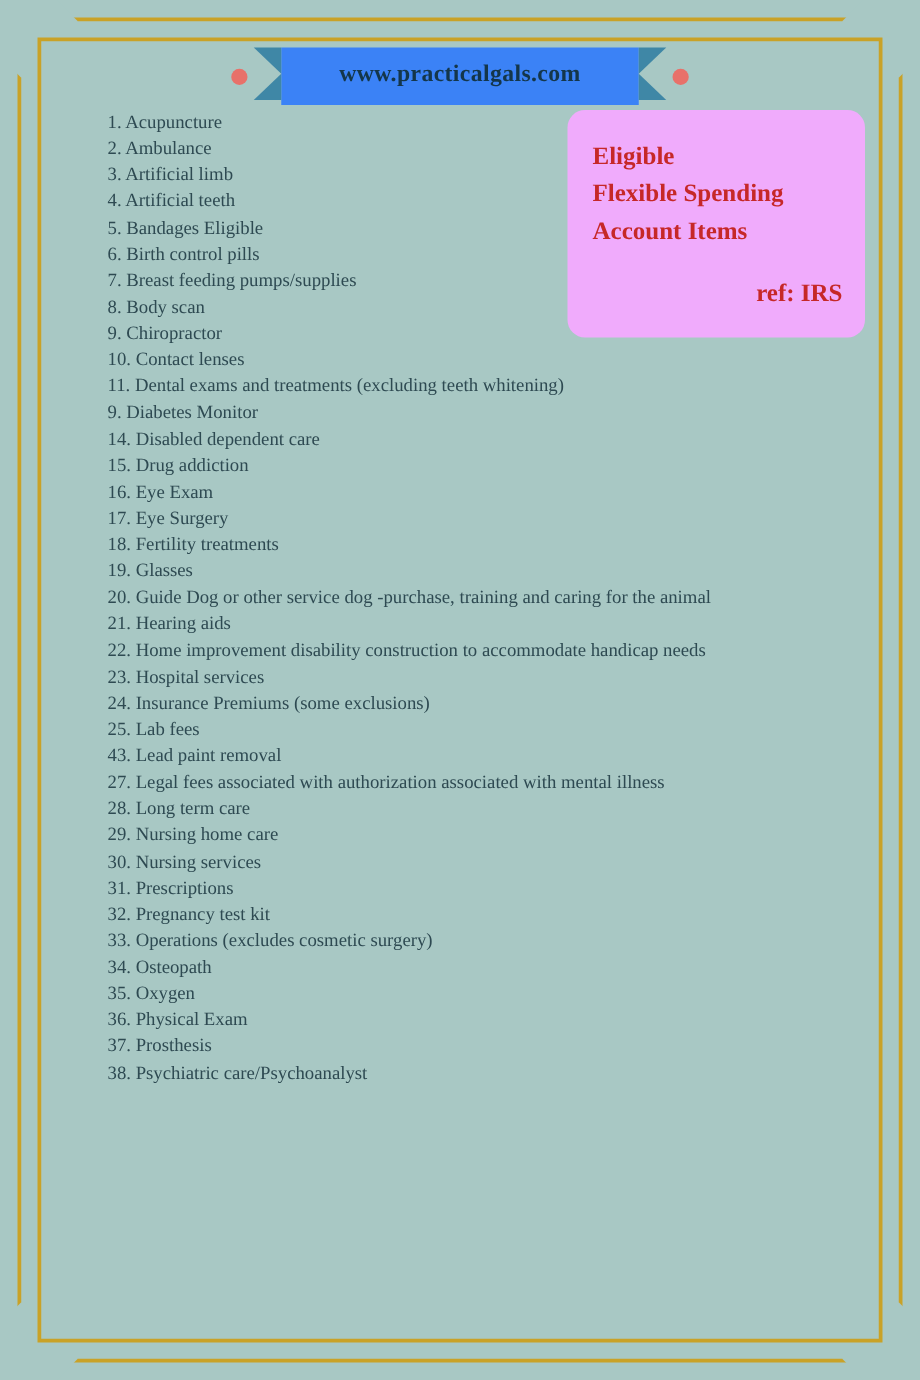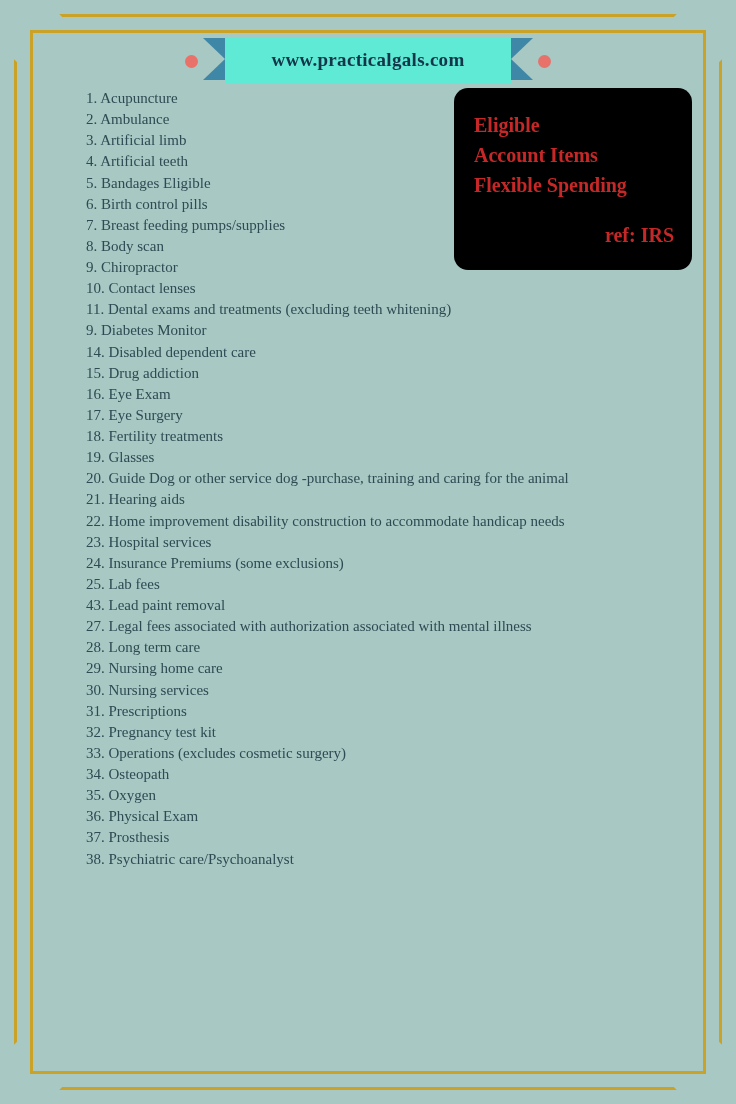--- a/index.html
+++ b/index.html
@@ -52,21 +52,21 @@
     position: absolute;
     left: 0;
     right: 0;
     top: 38px;
     display: flex;
     justify-content: center;
     align-items: center;
   }
   .banner {
     position: relative;
-    background: #5eead4;
+    background: #3b82f6;
     color: #14364a;
     font-size: 19px;
     font-weight: bold;
     letter-spacing: 0.3px;
     padding: 11px 46px 13px 46px;
     text-align: center;
   }
   .banner::before,
   .banner::after {
     content: "";
@@ -96,21 +96,21 @@
   }
   .dot-left { left: -40px; }
   .dot-right { right: -40px; }
 
   
   .callout {
     position: absolute;
     right: 44px;
     top: 88px;
     width: 238px;
-    background: #000000;
+    background: #f0abfc;
     border-radius: 14px;
     padding: 22px 18px 20px 20px;
     box-sizing: border-box;
     color: #c62828;
     font-size: 20px;
     line-height: 1.5;
     font-weight: bold;
   }
   .callout .ref {
     margin-top: 20px;
@@ -148,22 +148,22 @@
 <div class="banner-wrap">
   <div class="banner">
     <span class="banner-dot dot-left"></span>
     <span>www.practicalgals.com</span>
     <span class="banner-dot dot-right"></span>
   </div>
 </div>
 
 <div class="callout">
   <div>Eligible</div>
+  <div>Flexible Spending</div>
   <div>Account Items</div>
-  <div>Flexible Spending</div>
   <div class="ref">ref: IRS</div>
 </div>
 
 <div class="list">
   <div class="list-item narrow">1. Acupuncture</div>
   <div class="list-item narrow">2. Ambulance</div>
   <div class="list-item narrow">3. Artificial limb</div>
   <div class="list-item narrow">4. Artificial teeth</div>
   <div class="list-item narrow">5. Bandages Eligible</div>
   <div class="list-item narrow">6. Birth control pills</div>

